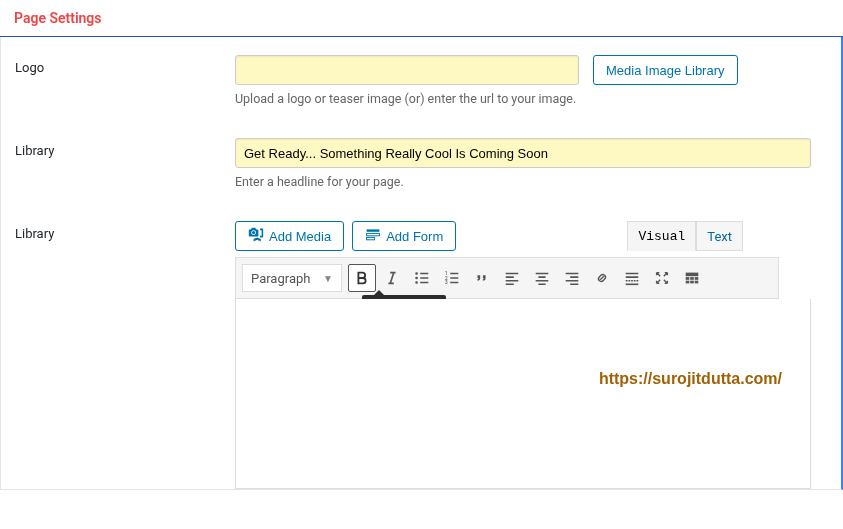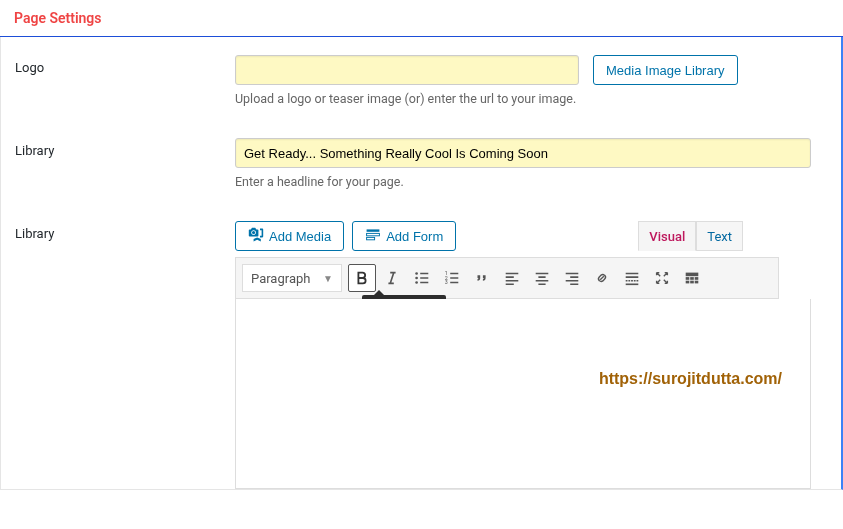--- a/index.html
+++ b/index.html
@@ -17,21 +17,21 @@
     .logo-input { width: 344px; }
     .headline-input { width: 576px; }
     .help { font-size: 12.5px; color: #666; margin-top: 6px; }
     .btn { display: inline-flex; align-items: center; height: 30px; padding: 0 12px; font-size: 13px; border-radius: 3px; cursor: pointer; background: #fff; gap: 5px; }
     .btn-outline { border: 1px solid #0073aa; color: #0073aa; }
     .btn-outline svg, .btn-outline .dashicon { fill: #0073aa; color: #0073aa; }
     .editor-row { display: flex; justify-content: space-between; align-items: center; width: 508px; }
     .media-btns { display: flex; gap: 8px; }
     .tabs { display: flex; gap: 0; }
     .tab { height: 30px; border: 1px solid #ddd; padding: 0 10px; font-size: 13px; color: #0369a1; display: flex; align-items: center; cursor: pointer; background: #f6f6f6; }
-    .tab.active { background: #f5f5f5; border-bottom-color: #f5f5f5; font-weight: 500; color: #be185d; }
+    .tab.active { background: #f5f5f5; border-bottom-color: #f5f5f5; font-weight: 500; color: #000000; font-family: Liberation Mono, monospace; }
     .toolbar { width: 544px; margin-top: 6px; border: 1px solid #ddd; background: #f5f5f5; padding: 6px 6px; display: flex; align-items: center; gap: 0; position: relative; }
     .dropdown { display: flex; align-items: center; justify-content: space-between; width: 100px; height: 28px; border: 1px solid #ddd; background: #fff; padding: 0 8px; font-size: 13px; color: #555; cursor: pointer; margin-right: 6px; }
     .tb-btn { width: 28px; height: 28px; display: flex; align-items: center; justify-content: center; cursor: pointer; color: #555; border: 1px solid transparent; margin-right: 2px; }
     .tb-btn.active { border: 1px solid #555; background: #fff; border-radius: 2px; }
     .tb-btn svg { width: 18px; height: 18px; fill: #555; }
     .tooltip { position: absolute; top: 37px; left: 126px; background: #2d2d2d; color: #fff; font-size: 12px; padding: 4px 8px; border-radius: 2px; white-space: nowrap; }
     .tooltip::before { content: ''; position: absolute; top: -5px; left: 12px; border-left: 5px solid transparent; border-right: 5px solid transparent; border-bottom: 5px solid #2d2d2d; }
     .editor-body { width: 576px; height: 190px; border: 1px solid #ddd; border-top: none; background: #fff; position: relative; }
     .watermark { position: absolute; right: 28px; bottom: 100px; font-weight: 700; color: #a16207; font-size: 16px; font-family: Arial, sans-serif; }
     .chevron { font-size: 10px; color: #888; }

